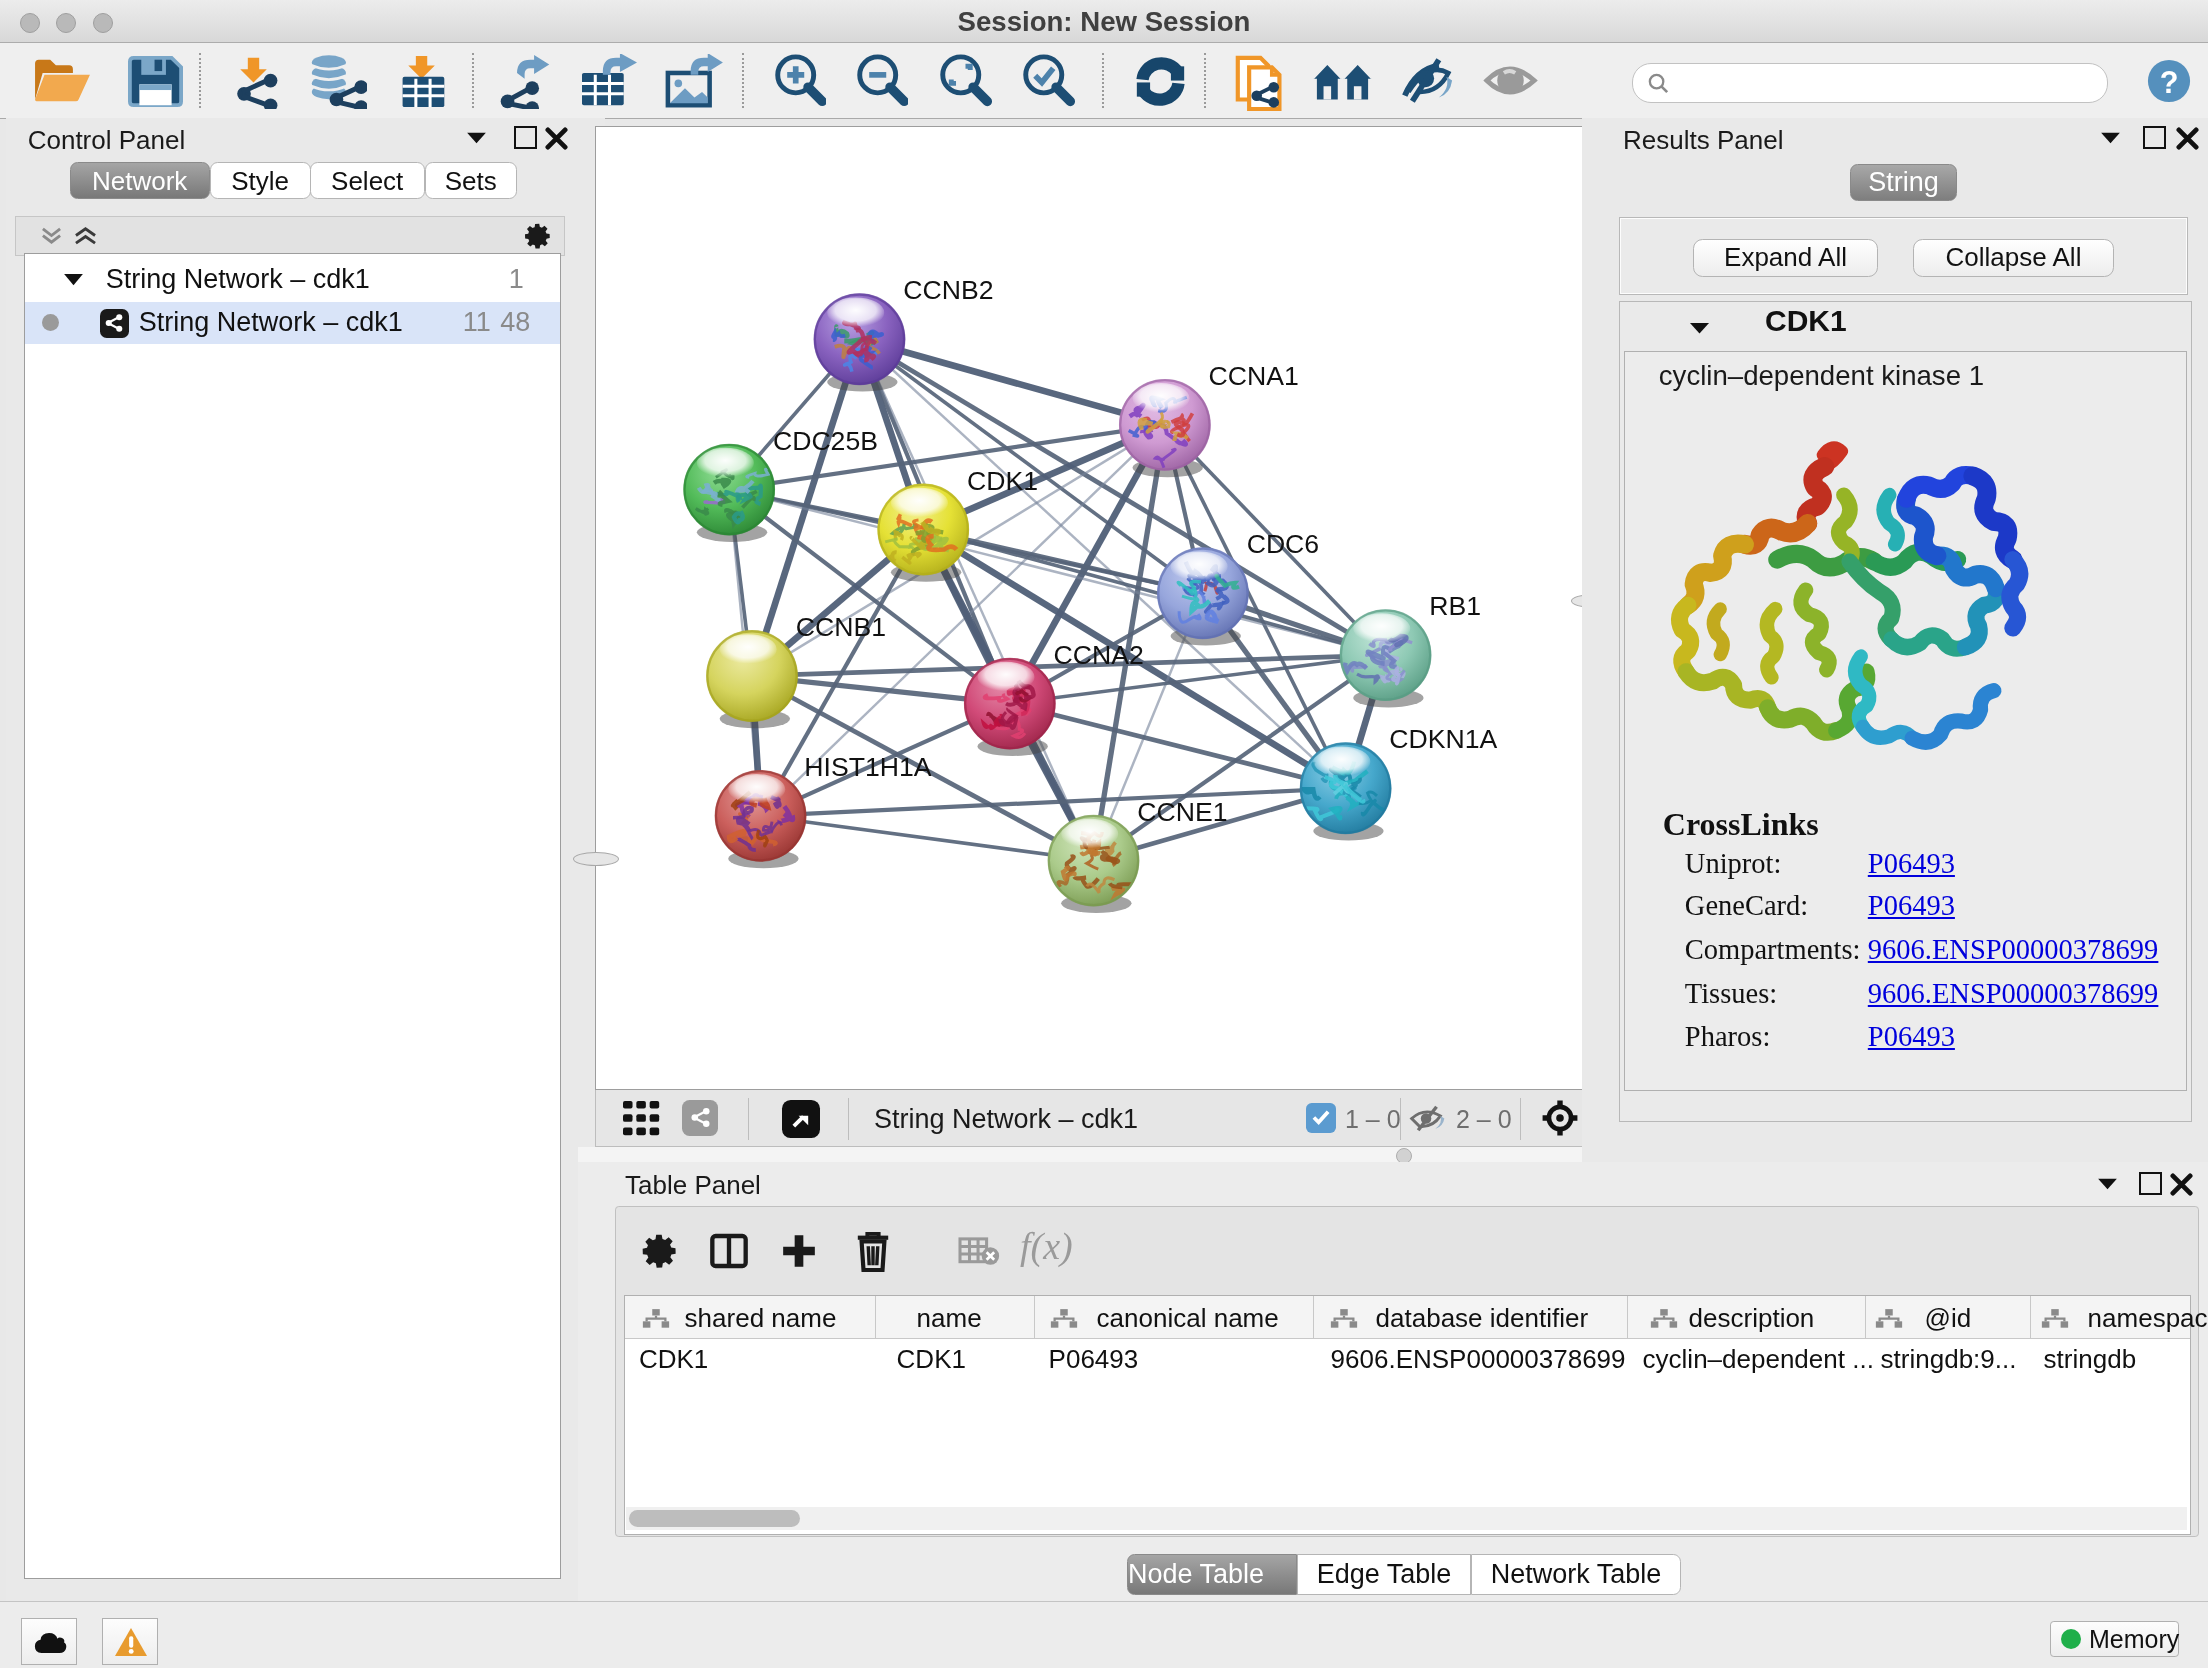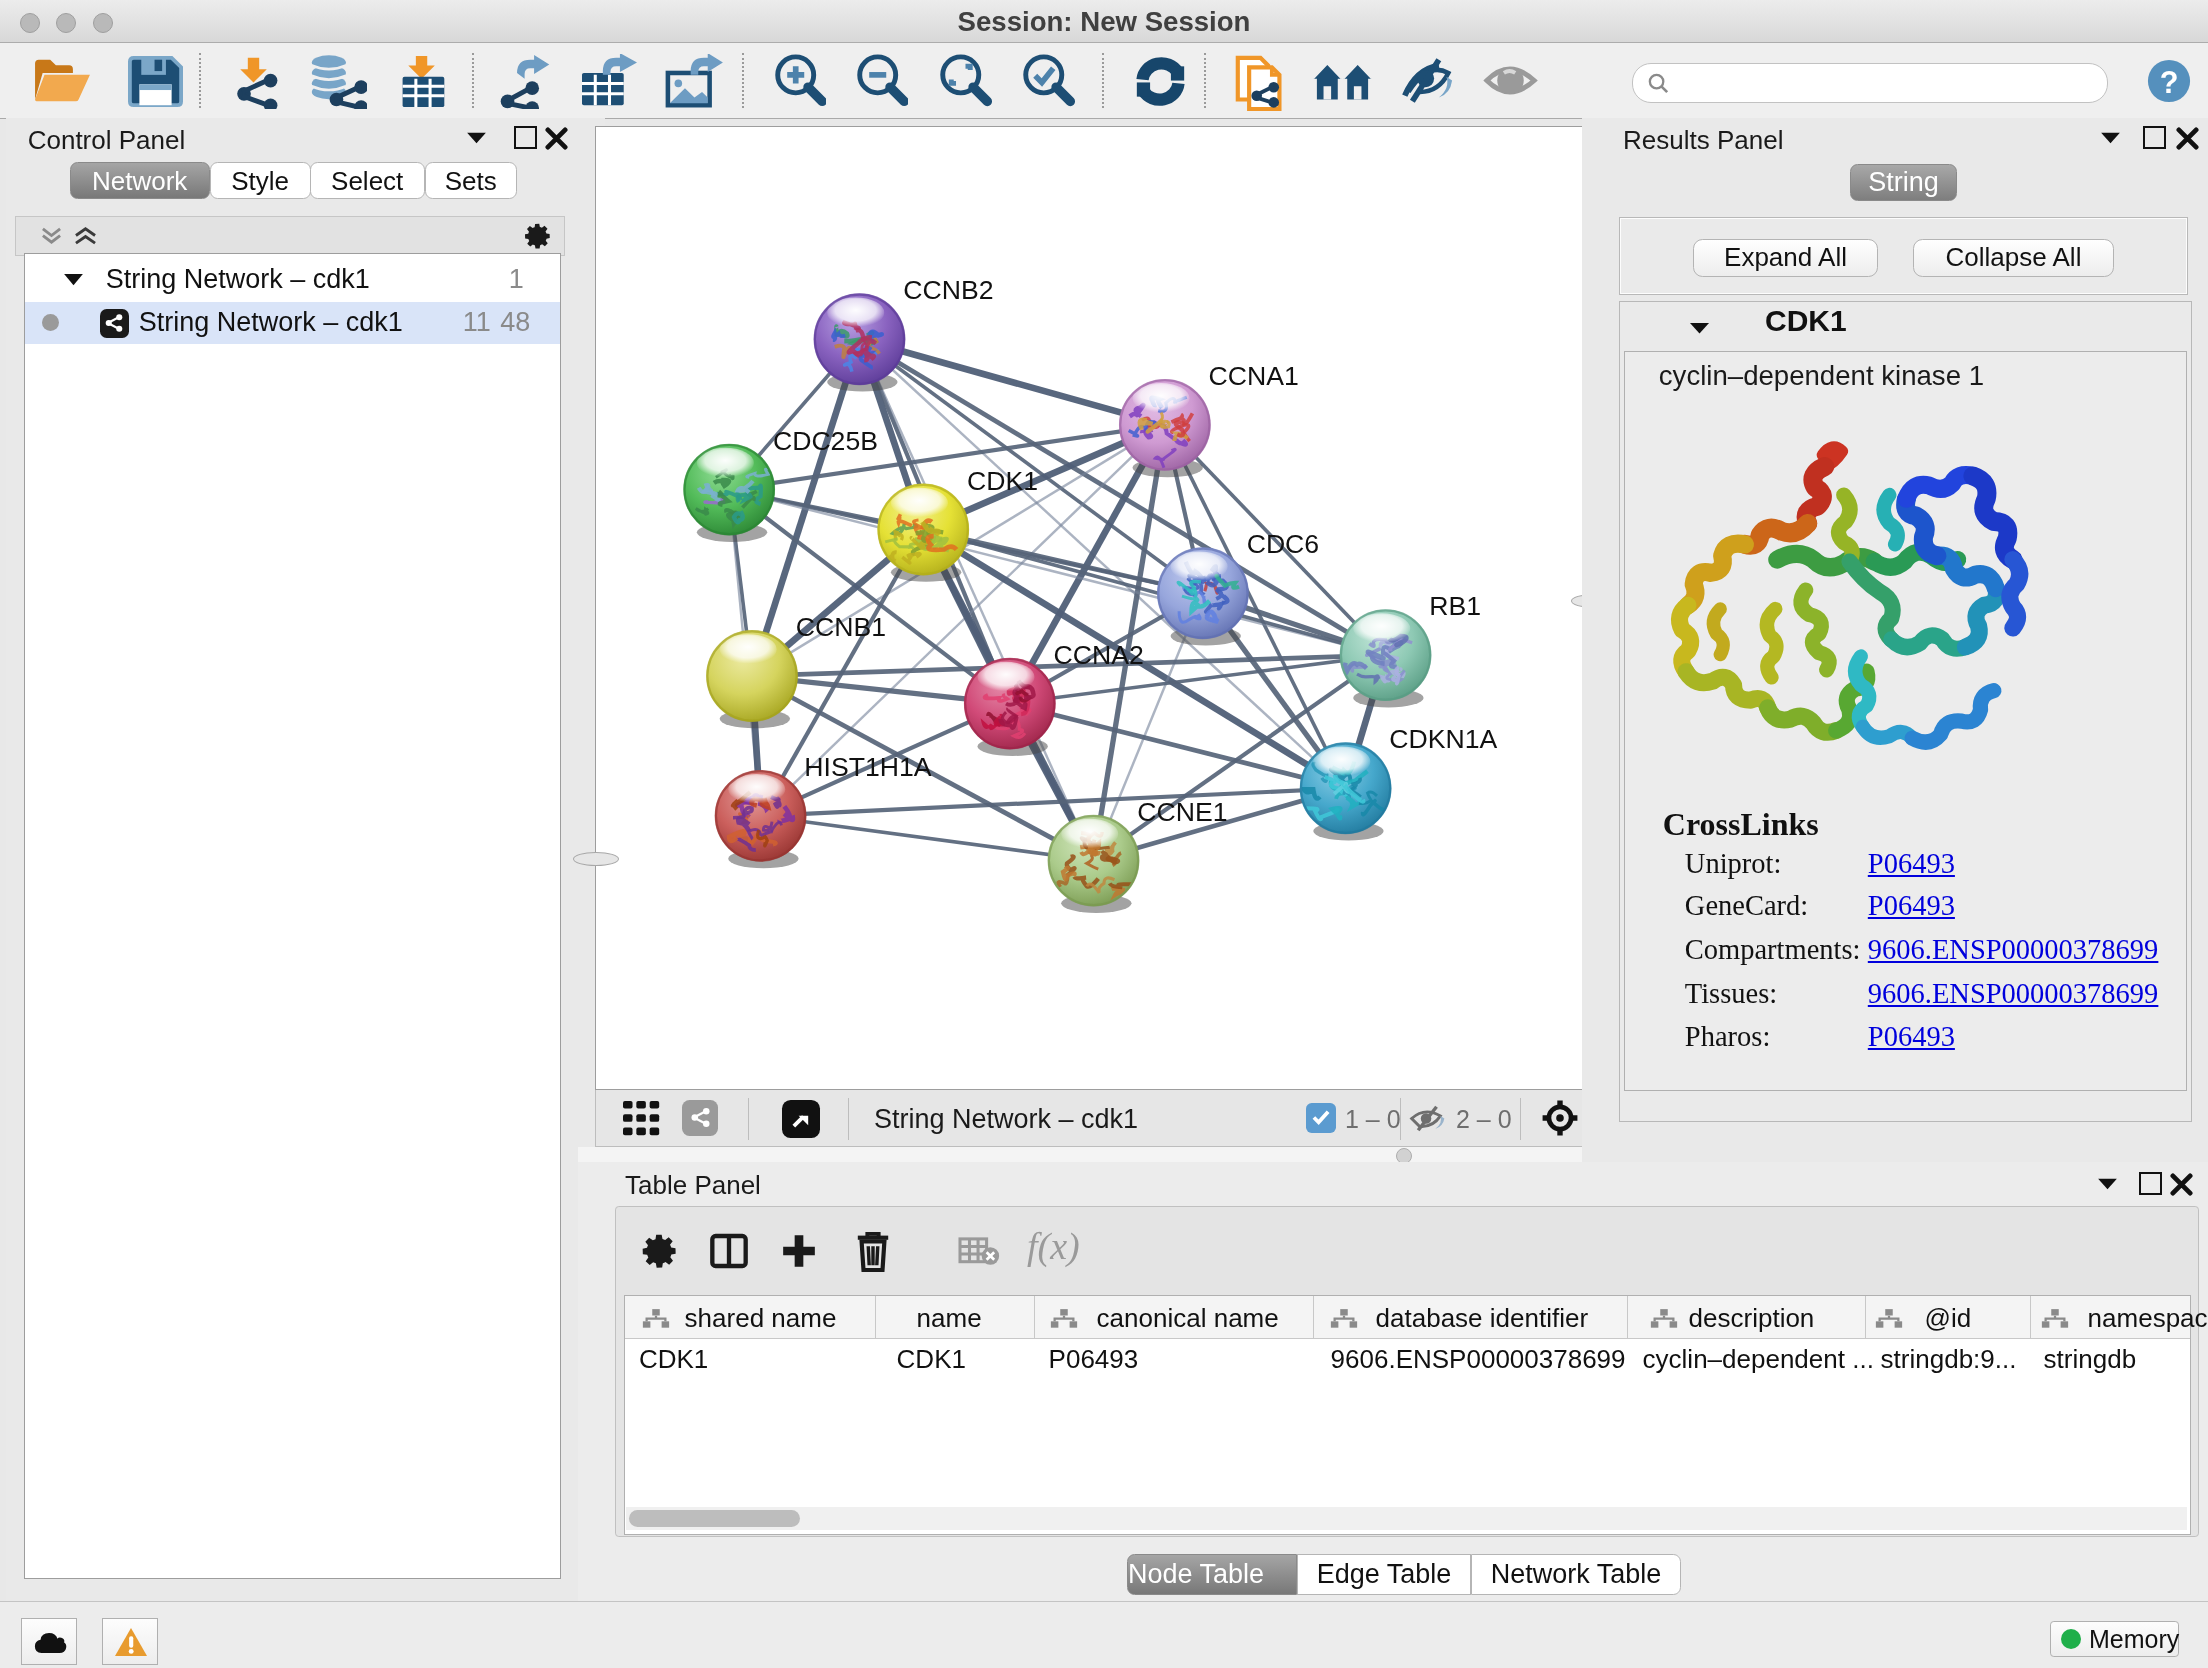--- a/index.html
+++ b/index.html
@@ -830,21 +830,21 @@
 
     <svg style="position:absolute;left:342px;top:30px;" width="42" height="28.5" viewBox="0 0 22 15">
         <g stroke="#9a9a9a" stroke-width="1.6" fill="none">
           <rect x="1" y="1" width="14" height="12"></rect>
           <path d="M1 5 L15 5 M1 9 L15 9 M6 1 L6 13 M10.5 1 L10.5 13"></path>
         </g>
         <circle cx="17" cy="10" r="4.6" fill="#9a9a9a"></circle>
         <path d="M15 8 L19 12 M19 8 L15 12" stroke="#fff" stroke-width="1.4"></path>
       </svg>
 
-    <div style="position:absolute;left:404px;top:17px;font-family:'Liberation Serif',serif;font-style:italic;font-size:38px;color:#9a9a9a;margin-left:7px;">f(x)</div>
+    <div style="position:absolute;left:404px;top:17px;font-family:'Liberation Serif',serif;font-style:italic;font-size:38px;color:#9a9a9a;">f(x)</div>
 
     <div style="position:absolute;left:7.6px;top:88px;width:1565px;height:238px;background:#fff;border:1px solid #b0b0b0;">
       <div style="position:absolute;left:0;top:0;width:100%;height:42px;background:#f4f4f4;border-bottom:1px solid #c8c8c8;font-size:26px;color:#111;">
         <svg style="position:absolute;left:16px;top:10.5px;" width="30" height="23" viewBox="0 0 16 12">
             <g fill="#8a8a8a">
               <rect x="6" y="1" width="4" height="3.4"></rect>
               <rect x="1" y="7.5" width="4" height="3.4"></rect>
               <rect x="11" y="7.5" width="4" height="3.4"></rect>
               <path d="M8 4.5 L8 6.5 M3 7.5 L3 6 L13 6 L13 7.5" stroke="#8a8a8a" stroke-width="1.2" fill="none"></path>
             </g>

